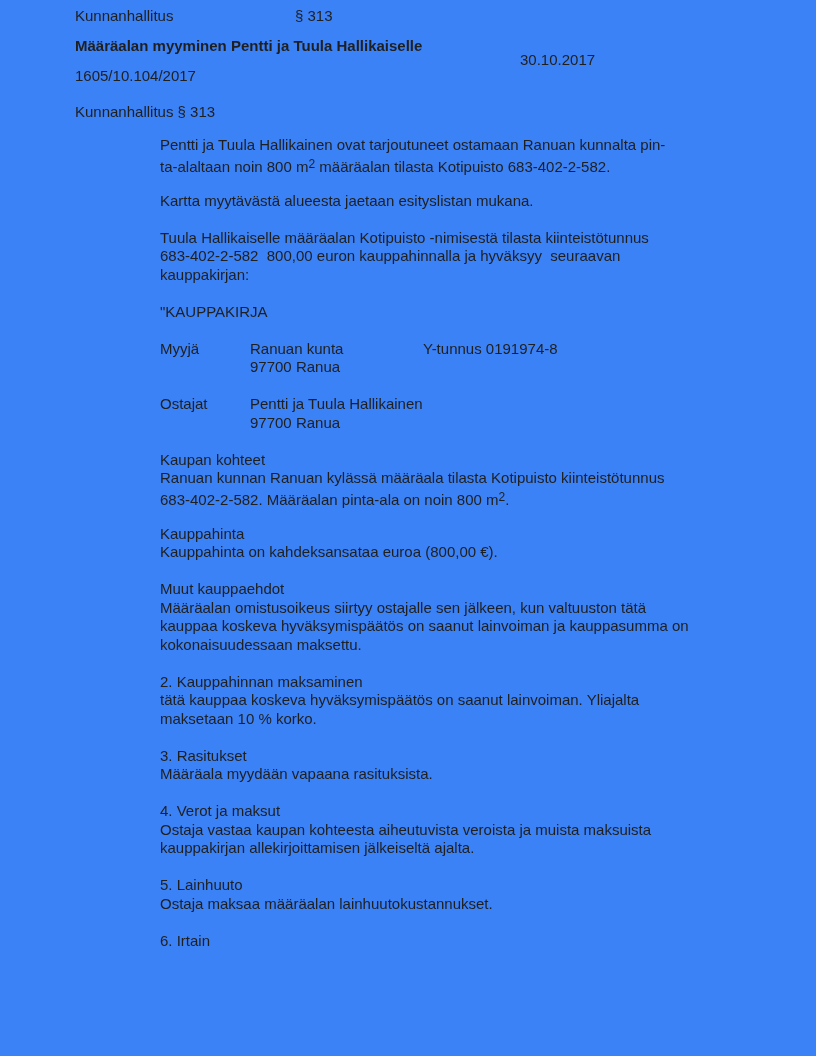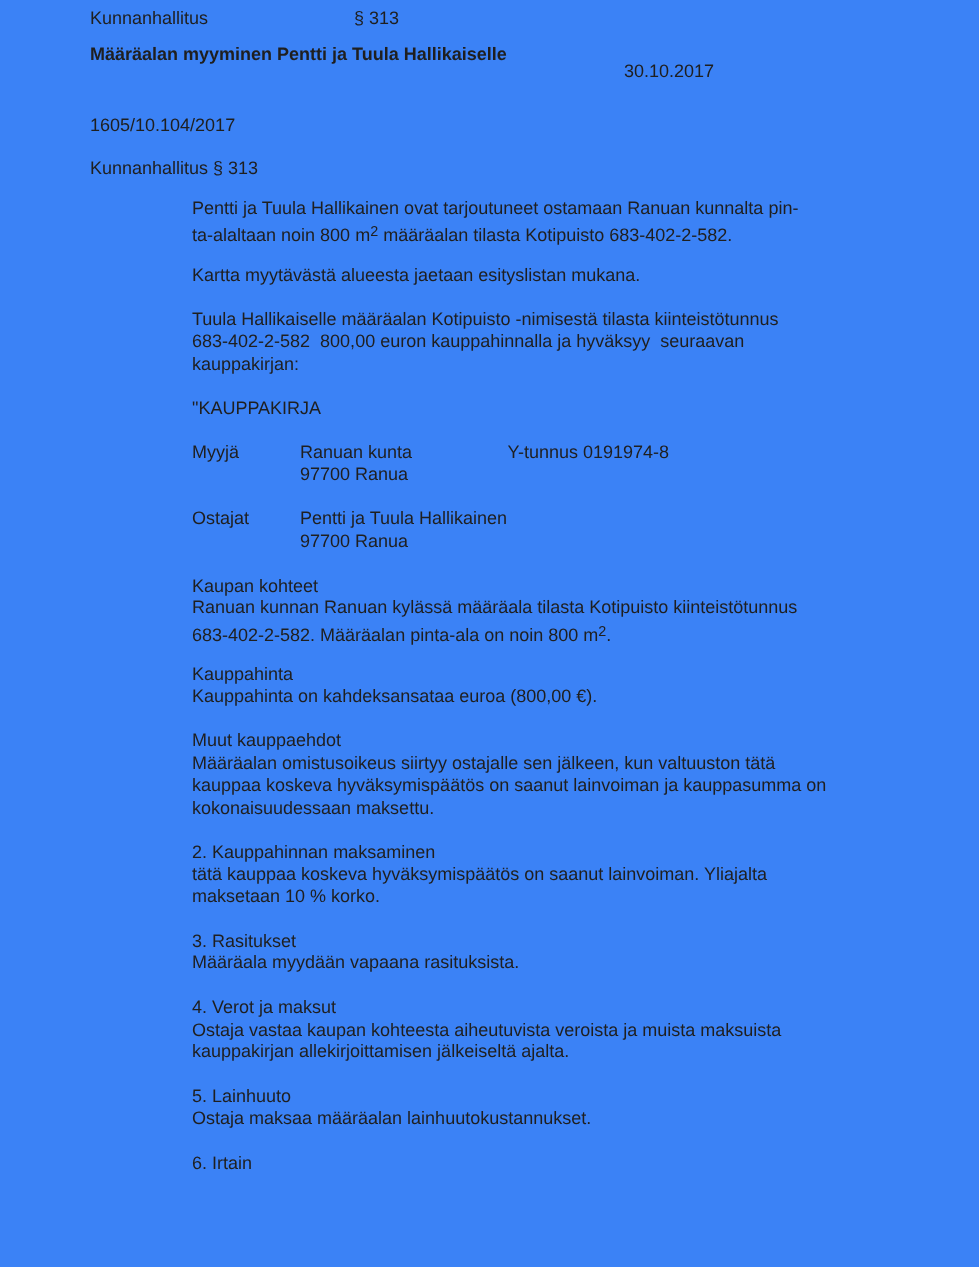--- a/index.html
+++ b/index.html
@@ -16,21 +16,21 @@
   .doc-header{position:relative;height:19px;margin-top:7px;line-height:18.5px;}
   .doc-header .h-left{position:absolute;left:75px;top:0;}
   .doc-header .h-mid{position:absolute;left:295px;top:0;}
   .doc-header .h-right{position:absolute;left:520px;top:0;margin-top:44px;}
   .doc-title{
     margin:10px 0 0 75px;
     font-size:15px;
     font-weight:bold;
     line-height:20px;
   }
-  .case-number{margin:40px 0 0 75px;line-height:18.5px;}
+  .case-number{margin:11px 0 0 75px;line-height:18.5px;}
   .section-ref{margin:17px 0 0 75px;line-height:18.5px;}
   .doc-body{margin:15px 0 16px 160px;}
   .block{margin:0 0 18.5px 0;}
   .block.cols{margin-top:4px;}
   .line{white-space:pre;line-height:18.5px;height:18.5px;}
   .bu{font-weight:bold;text-decoration:underline;}
   .sup{font-size:12px;vertical-align:4px;}
   .col-label{display:inline-block;width:90px;}
   .col-value{display:inline-block;width:173px;}
   .col-extra{display:inline;}

